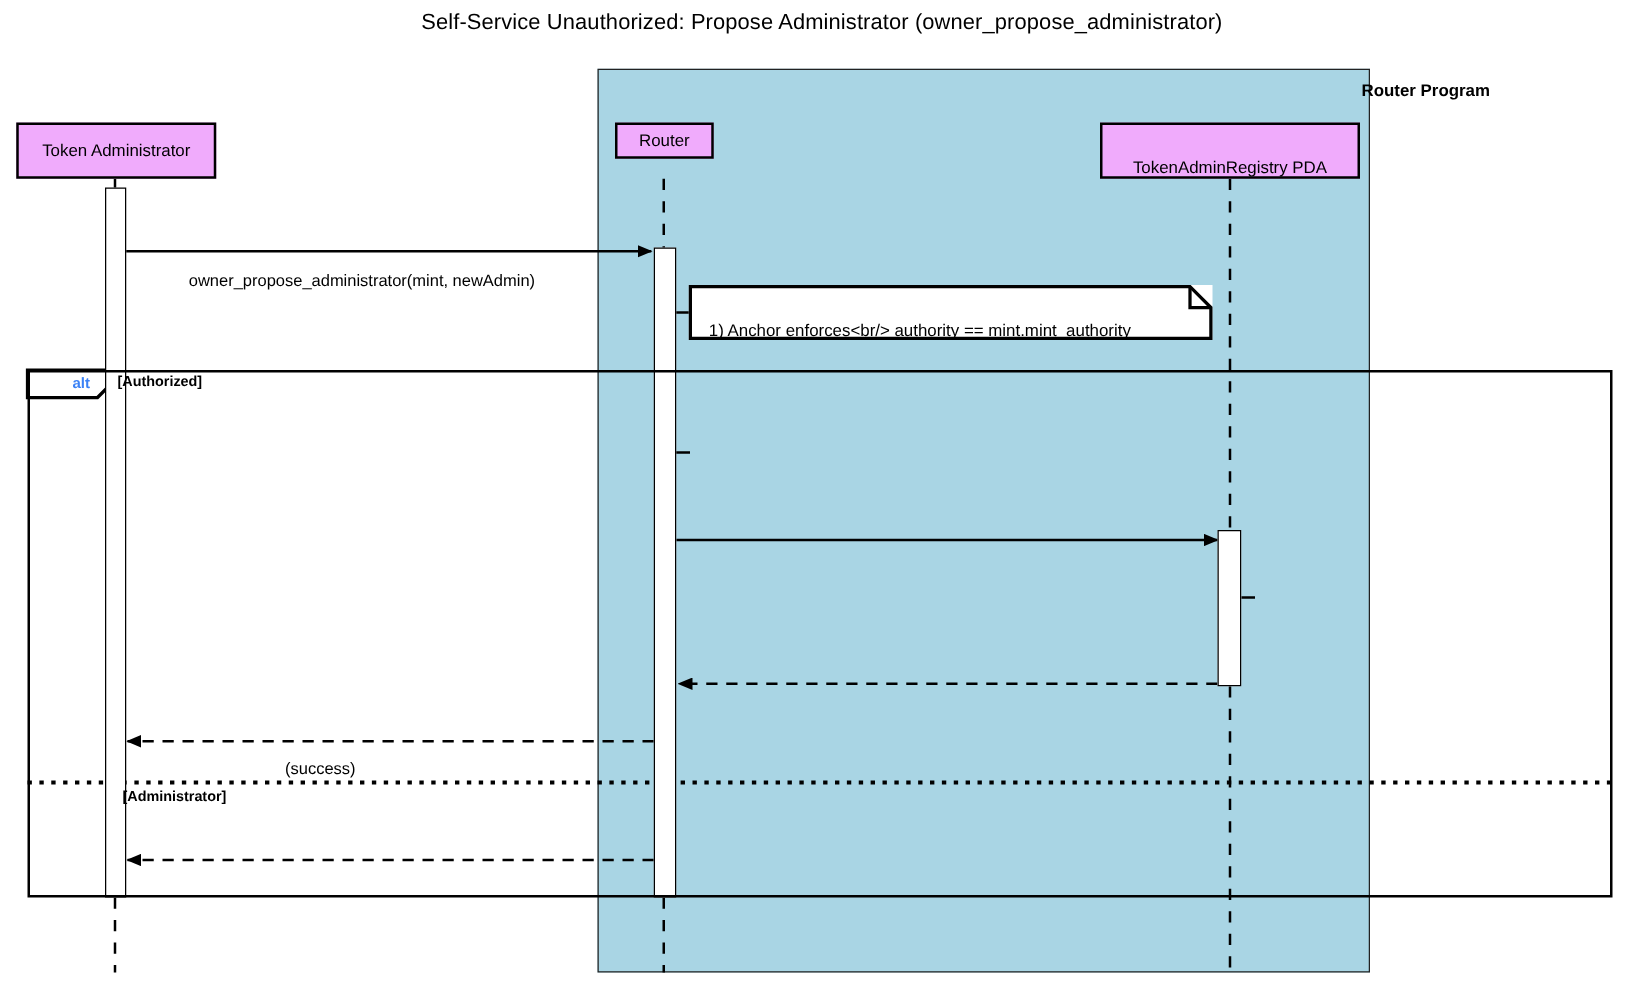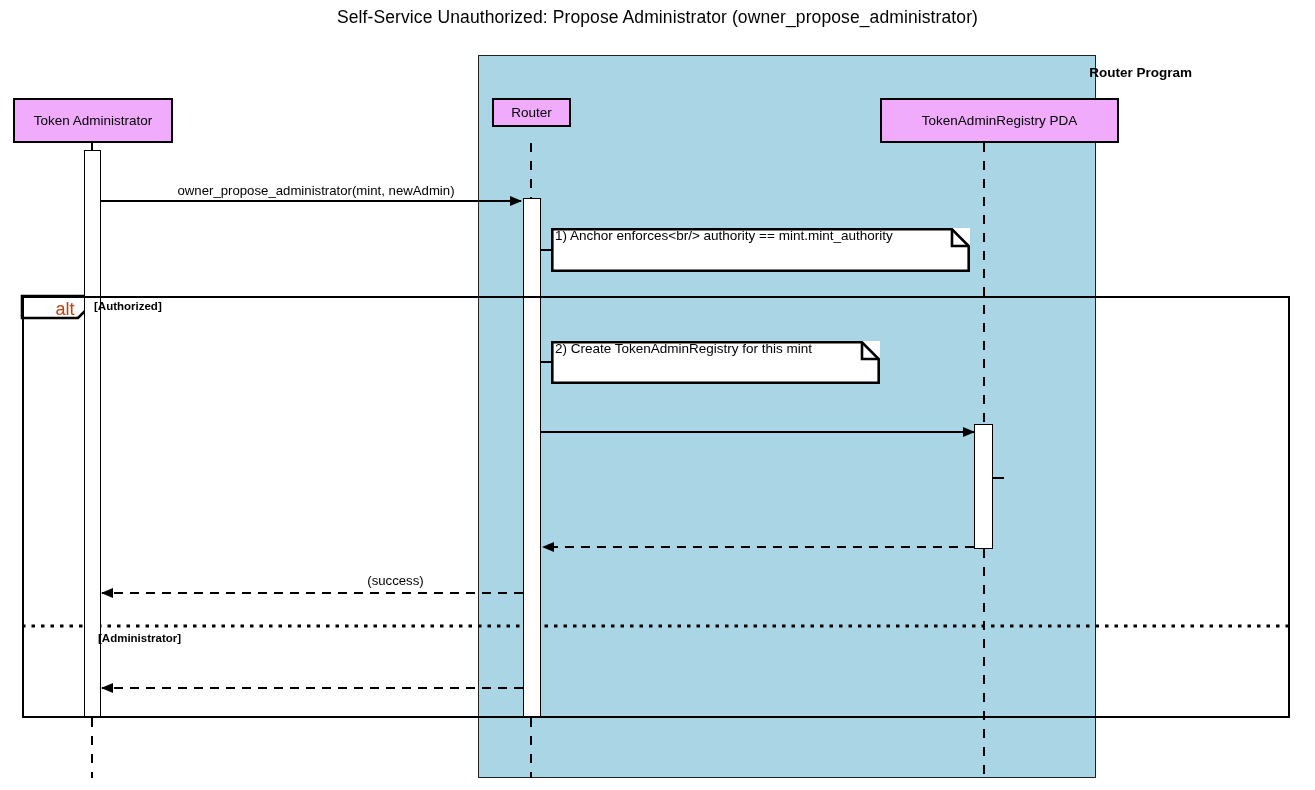--- a/index.html
+++ b/index.html
@@ -70,59 +70,60 @@
     box-sizing: border-box;
     background: #ffffff;
     border: 1.9px solid #000000;
   }
   
   .note {
     position: absolute;
     box-sizing: border-box;
     background: #ffffff;
     display: flex;
-    align-items: flex-start;
+    align-items: flex-end;
     font-size: 13.5px;
     color: #000;
     white-space: nowrap;
-    padding-left: 4px;
+    padding-left: 16px;
   }
   .note-shape {
     position: absolute;
     left: 0;
     top: 0;
     width: 100%;
     height: 100%;
     overflow: visible;
   }
   .note-text {
     position: relative;
     z-index: 2;
   }
   
   .msg-label {
     position: absolute;
     font-size: 13.2px;
     color: #000;
     white-space: nowrap;
-    text-align: center;
+    text-align: left;
+    margin-top: 34px;
   }
   
   .frag {
     position: absolute;
     box-sizing: border-box;
     border: 2.6px solid #000000;
     background: transparent;
     pointer-events: none;
   }
   .frag-tab-label {
     position: absolute;
-    font-size: 18px;
-    font-weight: normal;
-    color: #c2410c;
+    font-size: 12px;
+    font-weight: bold;
+    color: #3b82f6;
     white-space: nowrap;
   }
   .guard {
     position: absolute;
     font-size: 11.5px;
     font-weight: bold;
     color: #000;
     white-space: nowrap;
   }
 </style>
@@ -175,21 +176,21 @@
   </svg>
 
   <div class="participant" style="left:13px; top:98px; width:160px; height:45px;">
     <span>Token Administrator</span>
   </div>
 
   <div class="participant" style="left:492px; top:98px; width:79px; height:29px;">
     <span>Router</span>
   </div>
 
-  <div class="participant" style="left:880px; top:98px; width:239px; height:45px;">
+  <div class="participant" style="left:880px; top:98px; width:208px; height:45px;align-items:flex-end;">
     <span>TokenAdminRegistry PDA</span>
   </div>
 
   <div class="activation" style="left:84px; top:150px; width:17px; height:568px;"></div>
 
   <div class="activation" style="left:523px; top:198px; width:18px; height:520px;"></div>
 
   <div class="activation" style="left:974px; top:424px; width:19px; height:125px;"></div>
 
   <div class="frag" style="left:22px; top:296px; width:1268px; height:422px;"></div>
@@ -207,22 +208,15 @@
 
 
   <div class="note" style="left:551px; top:228px; width:419px; height:44px;">
     <svg class="note-shape" viewBox="0 0 419 44" preserveAspectRatio="none">
       <path d="M1.3,1.3 H401 L417.7,18 V42.7 H1.3 Z" fill="#ffffff" stroke="#000000" stroke-width="2.6" vector-effect="non-scaling-stroke"></path>
       <path d="M401,1.3 V18 H417.7" fill="none" stroke="#000000" stroke-width="2.6" vector-effect="non-scaling-stroke"></path>
     </svg>
     <span class="note-text">1) Anchor enforces&lt;br/&gt; authority == mint.mint_authority</span>
   </div>
 
-  <div class="note" style="left:551px; top:341px; width:329px; height:43px;">
-    <svg class="note-shape" viewBox="0 0 329 43" preserveAspectRatio="none">
-      <path d="M1.3,1.3 H311 L327.7,18 V41.7 H1.3 Z" fill="#ffffff" stroke="#000000" stroke-width="2.6" vector-effect="non-scaling-stroke"></path>
-      <path d="M311,1.3 V18 H327.7" fill="none" stroke="#000000" stroke-width="2.6" vector-effect="non-scaling-stroke"></path>
-    </svg>
-    <span class="note-text">2) Create TokenAdminRegistry for this mint</span>
-  </div>
 
 
 </div>
 
 </body></html>

